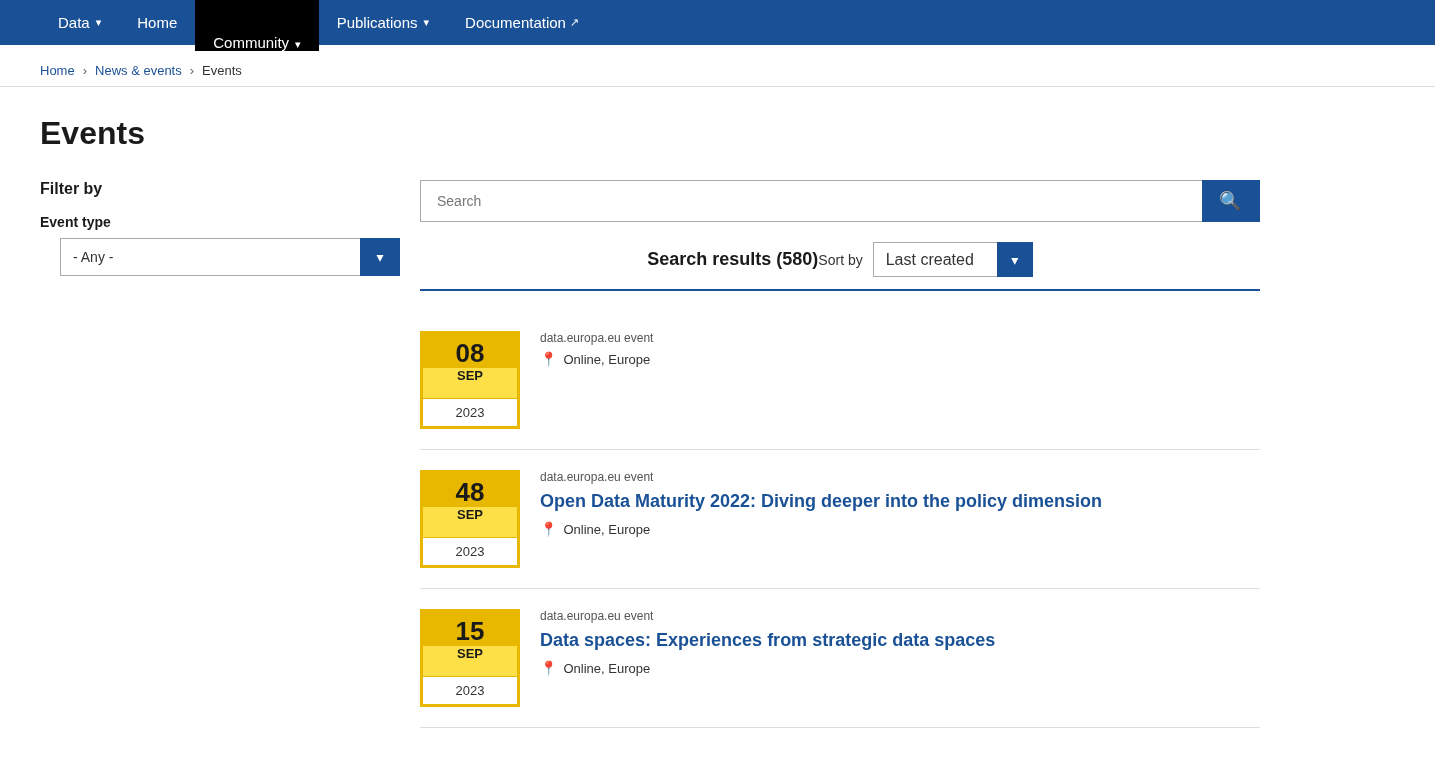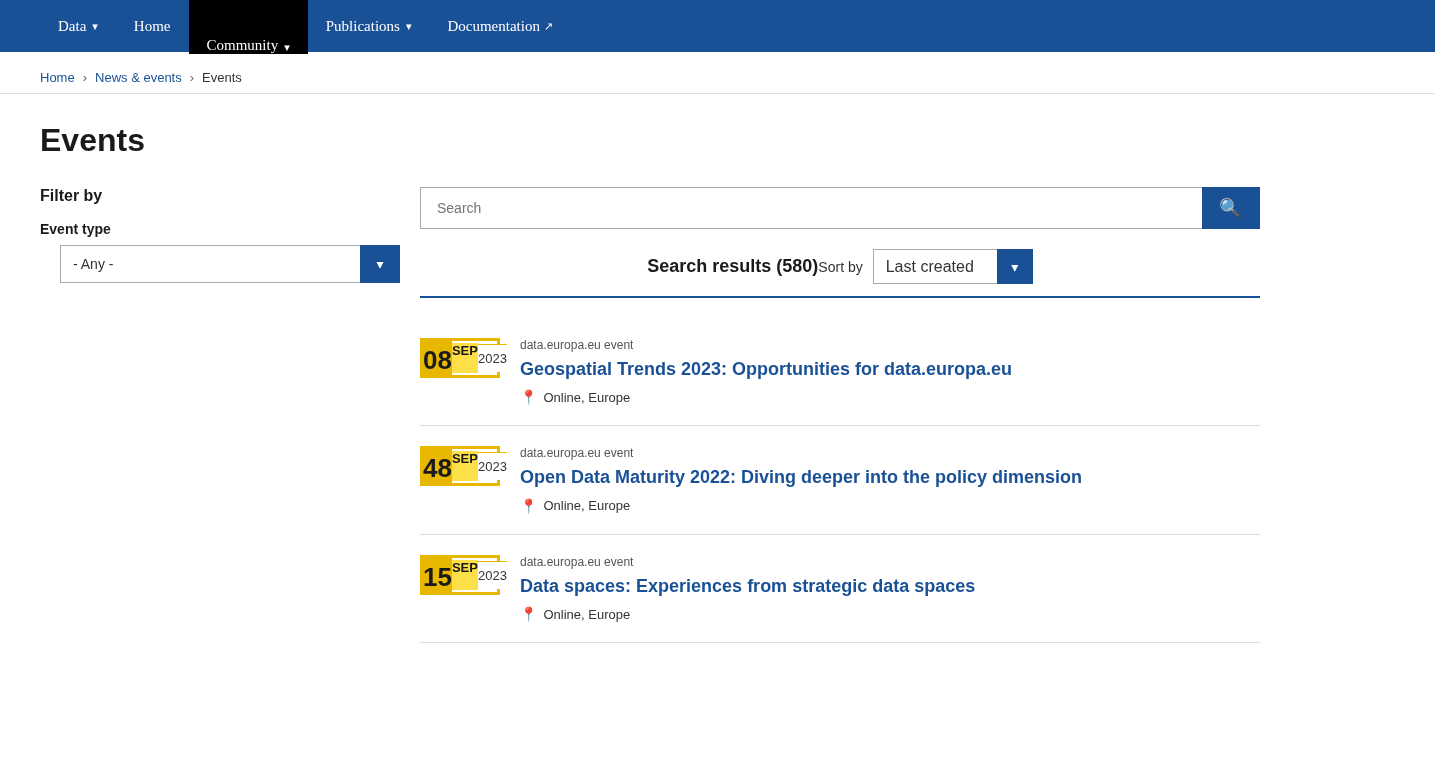--- a/index.html
+++ b/index.html
@@ -3,23 +3,22 @@
   <meta charset="utf-8">
   <style>
     * { box-sizing: border-box; margin: 0; padding: 0; }
     body { font-family: Arial, sans-serif; background: #fff; color: #333; font-size: 14px; }
 
     
     nav {
       background: #1a5196;
       display: flex;
       align-items: center;
-      height: 52px;
+      height: 45px;
       padding: 0 40px;
-      font-family: Liberation Serif, serif;
     }
     nav .nav-item {
       color: #fff;
       font-size: 15px;
       padding: 0 18px;
       height: 62px;
       display: flex;
       align-items: center;
       cursor: pointer;
       white-space: nowrap;
@@ -204,24 +203,24 @@
     .event-card {
       display: flex;
       gap: 20px;
       padding: 20px 0;
       border-bottom: 1px solid #ddd;
       align-items: flex-start;
     }
 
     
     .date-badge {
-      width: 80px;
+      width: 100px;
       flex-shrink: 0;
       display: flex;
-      flex-direction: row;
+      flex-direction: column;
       align-items: center;
       border: 3px solid #e8b800;
     }
     .date-badge .day {
       background: #e8b800;
       width: 100%;
       text-align: center;
       font-size: 26px;
       font-weight: 700;
       color: #1a1a1a;
@@ -357,21 +356,20 @@
 
       <div id="event-list">
           <div class="event-card">
     <div class="date-badge">
       <div class="day">08</div>
       <div class="month">SEP</div>
       <div class="year">2023</div>
     </div>
     <div class="event-info">
       <div class="event-tag">data.europa.eu event</div>
-      <a class="event-title">Geospatial Trends 2023: Opportunities for data.europa.eu</a>
       <div class="event-location">
         <span class="location-icon">📍</span>
         <span>Online, Europe</span>
       </div>
     </div>
   </div>
           <div class="event-card">
     <div class="date-badge">
       <div class="day">48</div>
       <div class="month">SEP</div>

